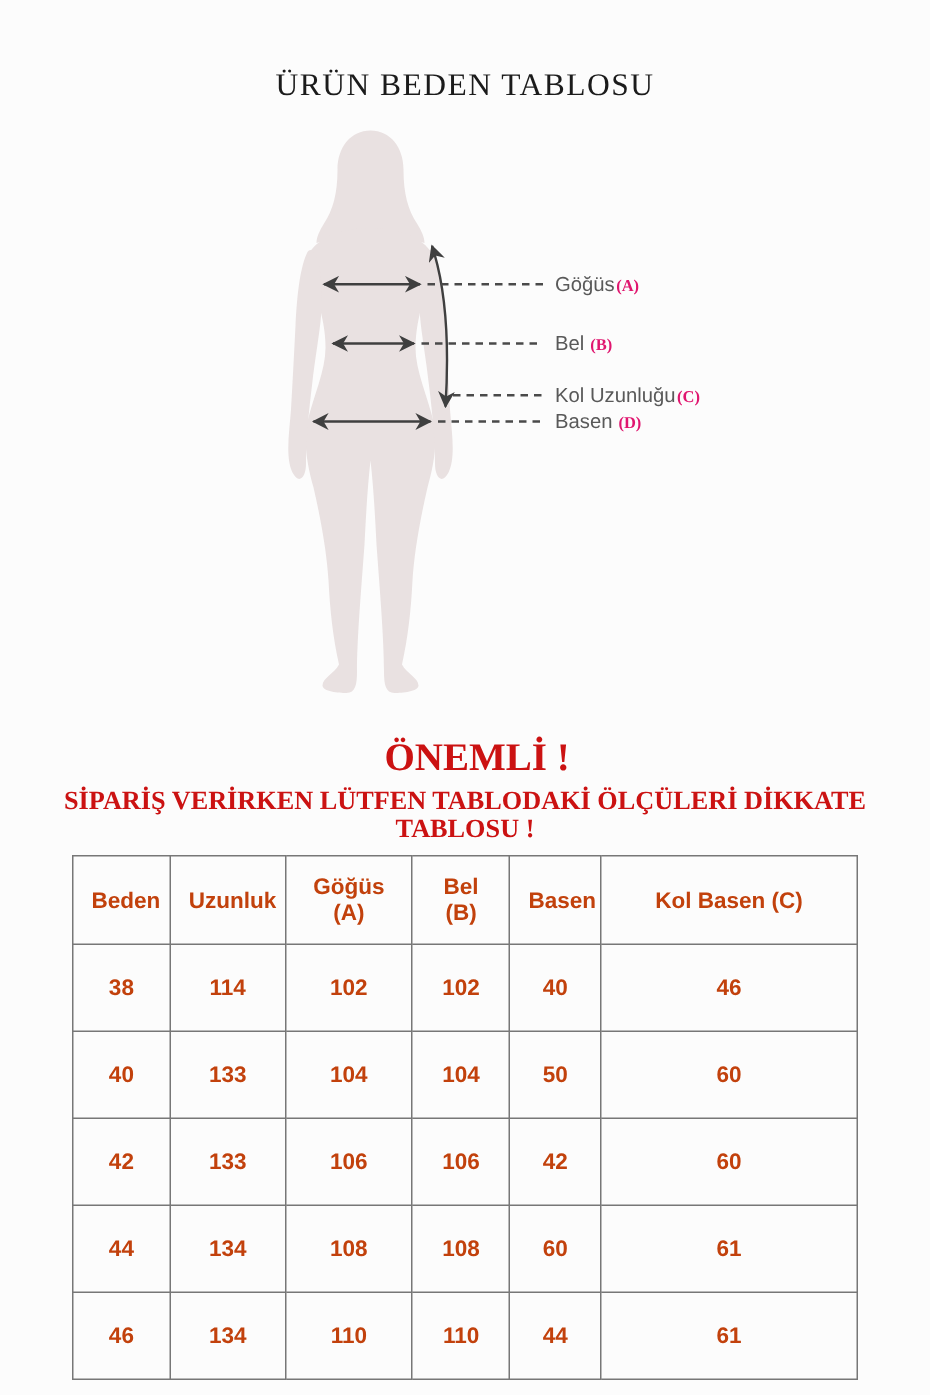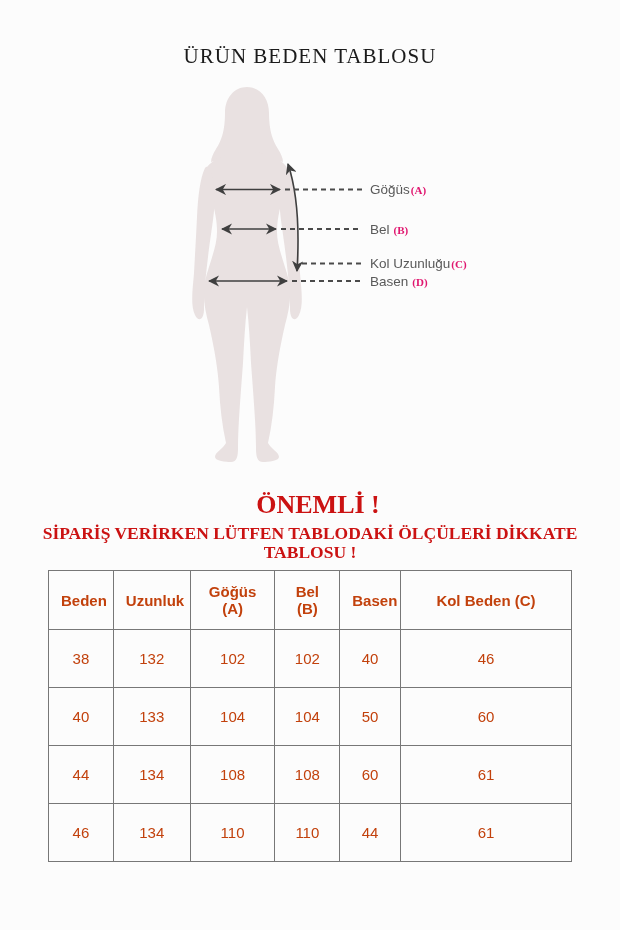--- a/index.html
+++ b/index.html
@@ -74,21 +74,21 @@
     text-align: center;
     vertical-align: middle;
     font-size: 15px;
     color: #c2410c;
     padding: 12px;
   }
   table.size-table th {
     font-weight: bold;
   }
   table.size-table td {
-    font-weight: 400;
+    font-weight: 700;
   }
 </style>
 </head>
 <body>
 
 <div class="page">
 
   <h1 class="page-title">ÜRÜN BEDEN TABLOSU</h1>
 
   <div class="diagram-wrap">
@@ -191,41 +191,49 @@
       <col style="width:11.6%">
       <col style="width:32.7%">
     </colgroup>
     <thead>
         <tr>
           <th>Beden</th>
           <th>Uzunluk</th>
           <th>Göğüs (A)</th>
           <th>Bel (B)</th>
           <th>Basen</th>
-          <th>Kol Beden (C)</th>
+          <th>Kol Basen (C)</th>
         </tr>
       </thead>
     <tbody>
         <tr>
           <td>38</td>
-          <td>132</td>
+          <td>114</td>
           <td>102</td>
           <td>102</td>
           <td>40</td>
           <td>46</td>
         </tr>
         <tr>
           <td>40</td>
           <td>133</td>
           <td>104</td>
           <td>104</td>
           <td>50</td>
           <td>60</td>
         </tr>
         <tr>
+          <td>42</td>
+          <td>133</td>
+          <td>106</td>
+          <td>106</td>
+          <td>42</td>
+          <td>60</td>
+        </tr>
+        <tr>
           <td>44</td>
           <td>134</td>
           <td>108</td>
           <td>108</td>
           <td>60</td>
           <td>61</td>
         </tr>
         <tr>
           <td>46</td>
           <td>134</td>

